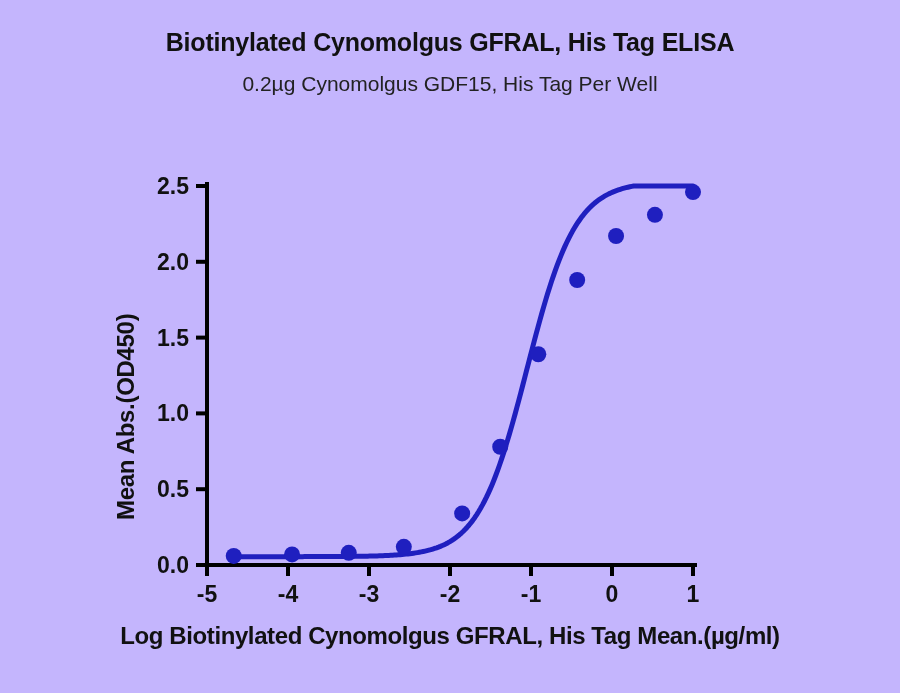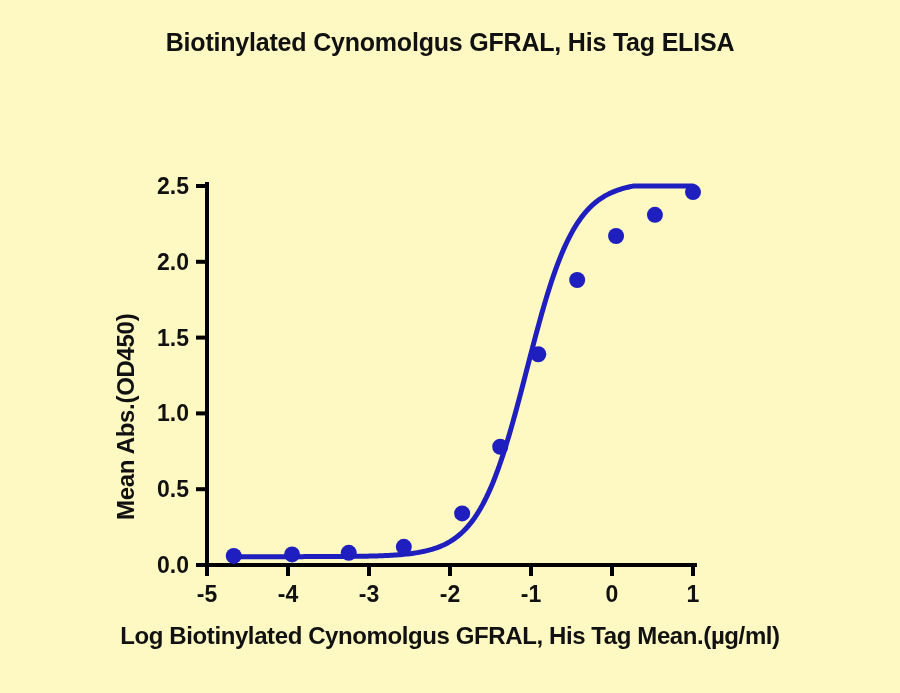--- a/index.html
+++ b/index.html
@@ -10,21 +10,21 @@
   body {
     width: 900px;
     height: 693px;
     font-family: "Liberation Sans", sans-serif;
     overflow: hidden;
   }
   #figure {
     position: relative;
     width: 900px;
     height: 693px;
-    background: #fef9c3;
+    background: #c4b5fd;
   }
   .chart-title {
     position: absolute;
     top: 28px;
     left: 0;
     width: 900px;
     text-align: center;
     font-size: 25px;
     font-weight: bold;
     color: #111111;
@@ -99,20 +99,21 @@
     stroke-linejoin: round;
   }
 </style>
 </head>
 <body>
 
 <div id="figure">
 
   <div class="chart-title">Biotinylated Cynomolgus GFRAL, His Tag ELISA</div>
 
+  <div class="chart-subtitle">0.2µg Cynomolgus GDF15, His Tag Per Well</div>
 
   <svg id="plot" width="900" height="693">
     <g id="ytick-labels">
         <text x="189" y="573" text-anchor="end" class="tick-text">0.0</text>
         <text x="189" y="497.2" text-anchor="end" class="tick-text">0.5</text>
         <text x="189" y="421.4" text-anchor="end" class="tick-text">1.0</text>
         <text x="189" y="345.6" text-anchor="end" class="tick-text">1.5</text>
         <text x="189" y="269.8" text-anchor="end" class="tick-text">2.0</text>
         <text x="189" y="194" text-anchor="end" class="tick-text">2.5</text>
       </g>

